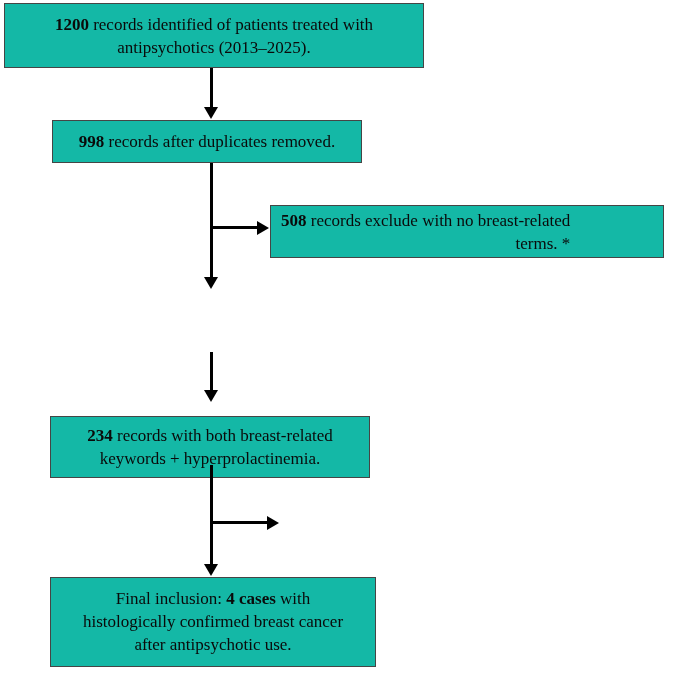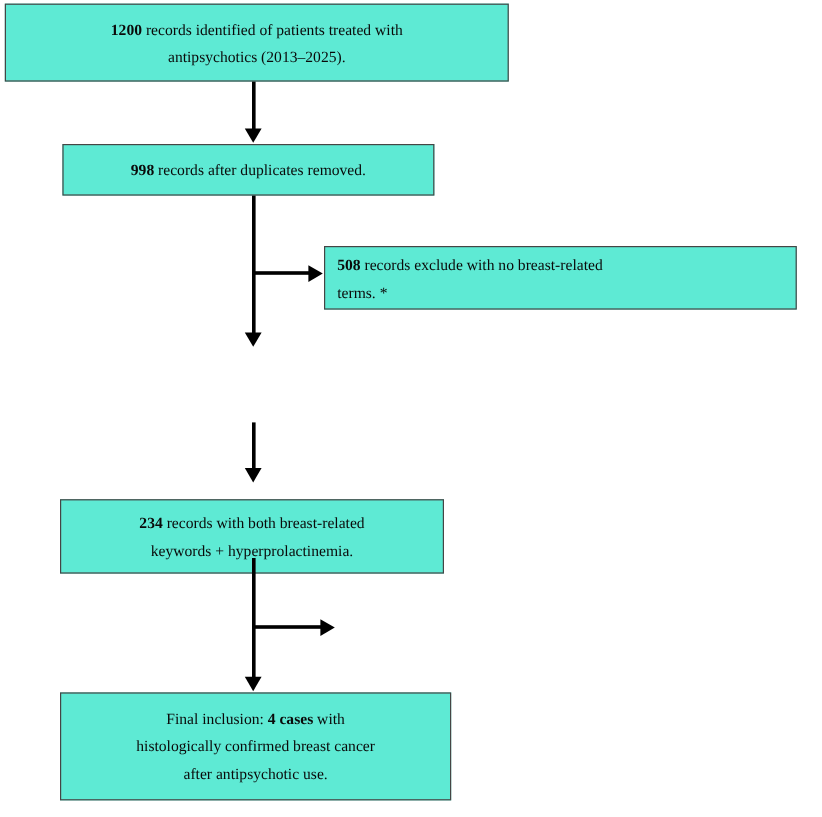--- a/index.html
+++ b/index.html
@@ -12,37 +12,37 @@
     width: 685px;
     height: 681px;
     background: #ffffff;
     font-family: "Liberation Serif", serif;
     color: #0a0a0a;
     overflow: hidden;
   }
   .box {
     position: absolute;
     border: 1px solid #454545;
-    background: #5eead4;
+    background: #14b8a6;
     box-sizing: border-box;
     display: flex;
     align-items: center;
     justify-content: center;
-    font-size: 13px;
+    font-size: 17px;
     line-height: 23px;
   }
   .box p {
     margin: 0;
     white-space: pre-line;
   }
   .box.center p { text-align: center; }
   .box.left-align {
     justify-content: flex-start;
   }
-  .box.left-align p { text-align: left; }
+  .box.left-align p { text-align: right; }
   .box.top-align {
     align-items: flex-start;
   }
   b { font-weight: bold; }
 
   
   .vline {
     position: absolute;
     width: 3px;
     background: #000000;

